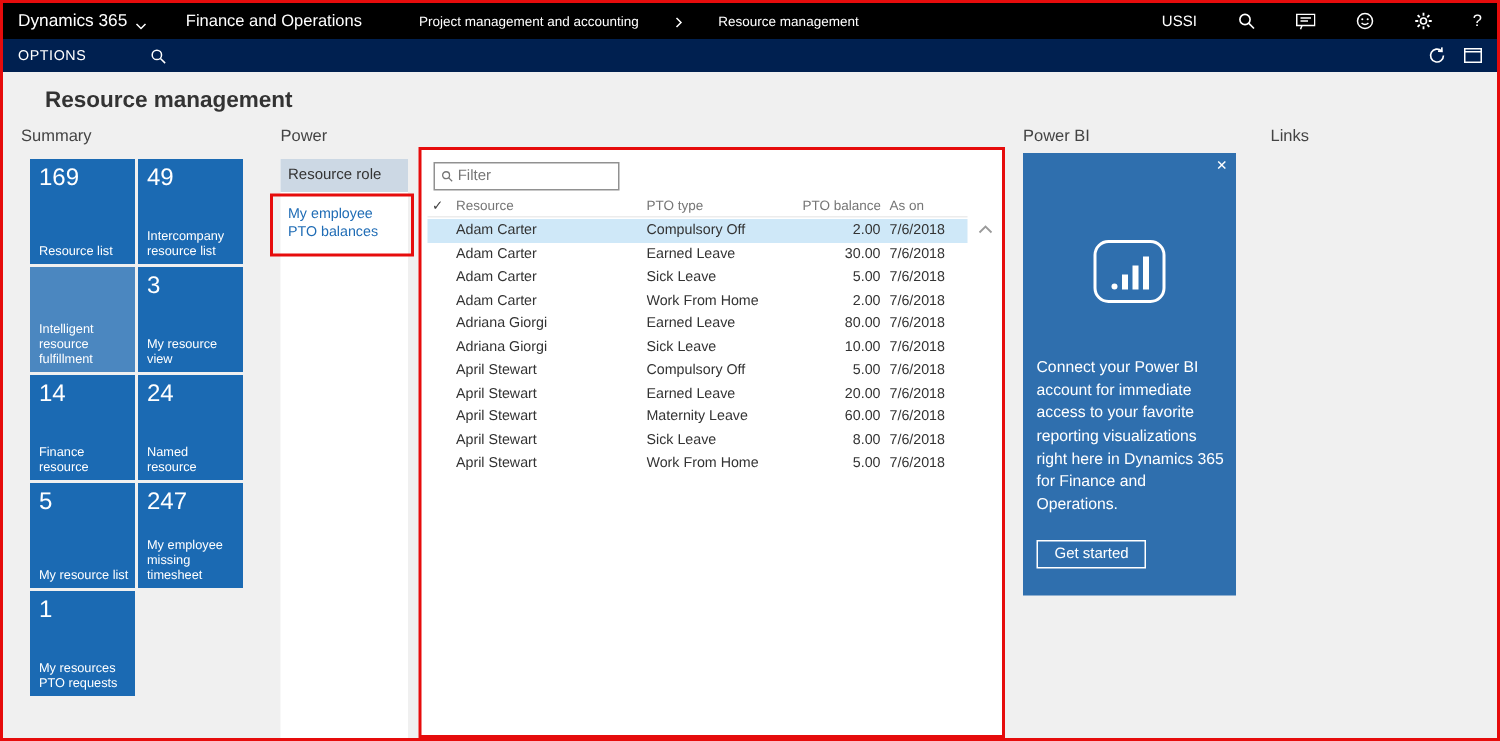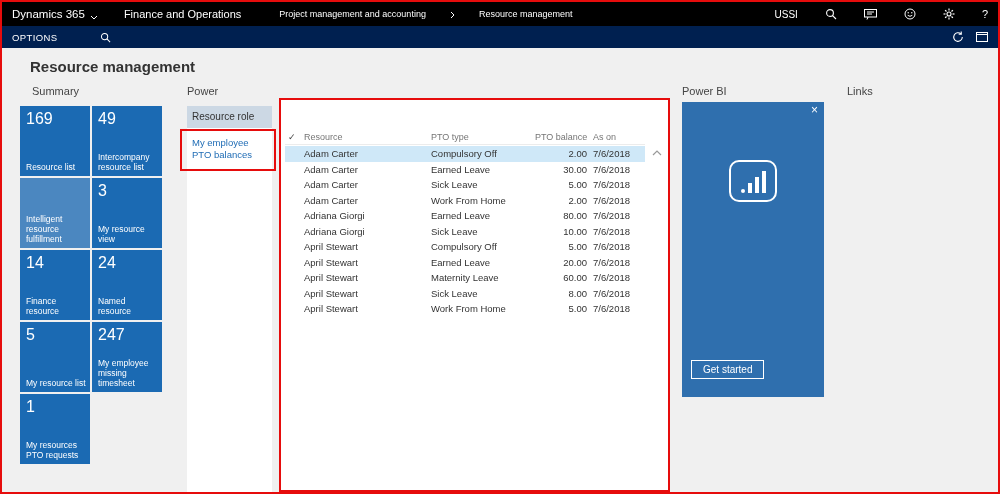--- a/index.html
+++ b/index.html
@@ -183,21 +183,21 @@
         <svg width="12" height="10" viewBox="0 0 12 10">
             <rect x="0.5" y="0.5" width="11" height="9" fill="none" stroke="#fff"></rect>
             <line x1="0.5" y1="2.5" x2="11.5" y2="2.5" stroke="#fff"></line>
           </svg>
       </span>
     </div>
   </div>
 
   <h1 class="page-title">Resource management</h1>
 
-  <div class="section-label" style="left:30px; top:83px;">Summary</div>
+  <div class="section-label" style="left:12px; top:83px;">Summary</div>
   <div class="tiles">
 
       <div class="tile normal">
         <div class="tile-count">169</div>
         <div class="tile-label">Resource list</div>
       </div>
 
       <div class="tile normal">
         <div class="tile-count">49</div>
         <div class="tile-label">Intercompany resource list</div>
@@ -240,20 +240,27 @@
     </div>
 
   <div class="section-label" style="left:185px; top:83px;">Power</div>
   <div class="list-panel">
     <div class="list-header">Resource role</div>
     <div class="list-item">My employee PTO balances</div>
   </div>
   <div class="ann ann-list-item"></div>
 
   <div class="grid-panel">
+    <div class="filter-box">
+      <svg width="9" height="9" viewBox="0 0 12 12">
+          <circle cx="5" cy="5" r="3.4" fill="none" stroke="#767676" stroke-width="1.3"></circle>
+          <line x1="7.6" y1="7.6" x2="11" y2="11" stroke="#767676" stroke-width="1.3"></line>
+        </svg>
+      <input type="text" placeholder="Filter" style="">
+    </div>
     <div class="grid-head">
       <div class="c check">✓</div>
       <div class="c resource">Resource</div>
       <div class="c pto">PTO type</div>
       <div class="c bal">PTO balances</div>
       <div class="c ason">As on</div>
     </div>
     <div class="grid-rows">
 
         <div class="grid-row selected">
@@ -353,18 +360,19 @@
 
   <div class="section-label" style="left:680px; top:83px;">Power BI</div>
   <div class="pbi-panel">
     <span class="pbi-close">×</span>
     <div class="pbi-logo">
       <span class="dot"></span>
       <span class="b1"></span>
       <span class="b2"></span>
       <span class="b3"></span>
     </div>
+    <div class="pbi-message">Connect your Power BI account for immediate access to your favorite reporting visualizations right here in Dynamics 365 for Finance and Operations.</div>
     <button class="pbi-button">Get started</button>
   </div>
 
   <div class="section-label" style="left:845px; top:83px;">Links</div>
 
 </div>
 
 </body></html>

